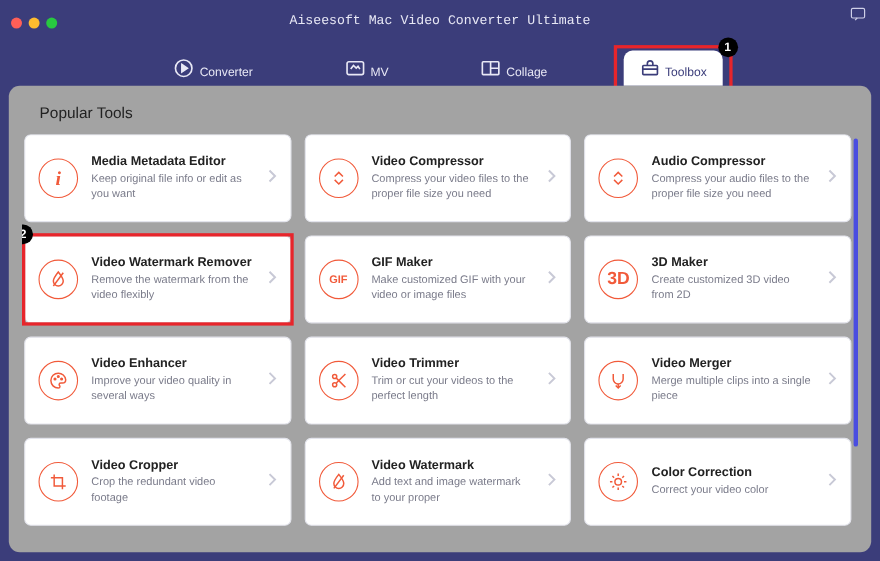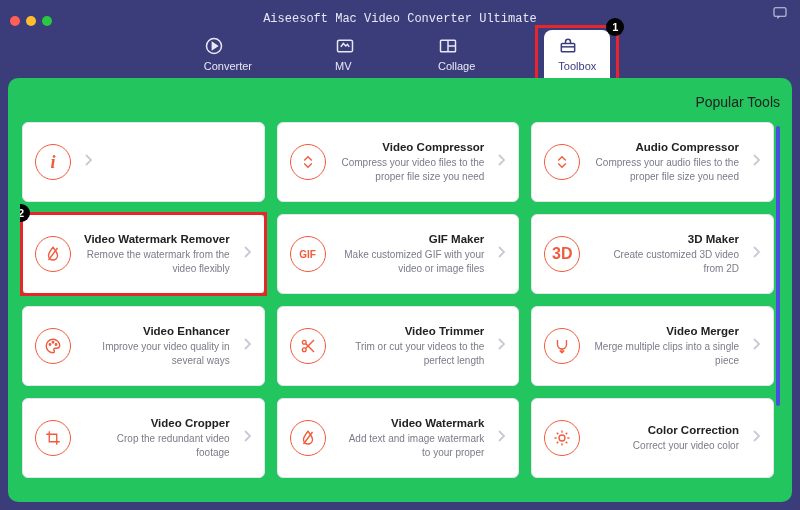--- a/index.html
+++ b/index.html
@@ -46,22 +46,22 @@
   .topnav {
     display: flex;
     justify-content: center;
     gap: 55px;
     height: 52px;
     align-items: flex-end;
     padding-bottom: 0;
   }
   .nav-item {
     display: flex;
-    flex-direction: column;
-    align-items: flex-start;
+    flex-direction: row;
+    align-items: flex-end;
     gap: 4px;
     color: #e8e8f5;
     font-size: 11px;
     cursor: pointer;
     padding: 6px 14px 6px;
     border-radius: 8px 8px 0 0;
     position: relative;
   }
   .nav-item svg { width: 20px; height: 20px; }
   .nav-item.active {
@@ -87,27 +87,26 @@
     background: #000;
     color: #fff;
     font-size: 11px;
     font-weight: 700;
     display: flex;
     align-items: center;
     justify-content: center;
     z-index: 5;
   }
   .main {
-    background: #22c55e;
+    background: #a3a3a3;
     margin: 0 8px 8px 8px;
     border-radius: 10px;
     height: 424px;
     padding: 14px 12px 10px 12px;
     position: relative;
-    text-align: right;
   }
   .section-title {
     font-size: 14px;
     font-weight: 500;
     color: #222;
     margin: 2px 0 12px 16px;
   }
   .grid-wrap {
     position: relative;
     height: 372px;
@@ -230,20 +229,24 @@
 </div>
 
 <div class="main">
   <div class="section-title">Popular Tools</div>
   <div class="grid-wrap">
     <div class="grid" id="grid">
         <div class="card">
           <div class="card-icon">
             <span style="font-family:Georgia,serif;font-style:italic;font-size:18px;">i</span>
           </div>
+          <div class="card-text">
+            <div class="card-title">Media Metadata Editor</div>
+            <div class="card-desc">Keep original file info or edit as you want</div>
+          </div>
           <div class="card-arrow"><svg width="10" height="14" viewBox="0 0 10 14" fill="none" stroke="currentColor" stroke-width="1.8">
               <polyline points="3,2 8,7 3,12"></polyline>
             </svg></div>
         </div>
         <div class="card">
           <div class="card-icon">
             <svg viewBox="0 0 24 24">
               <polyline points="7,10 12,5 17,10"></polyline>
               <polyline points="7,14 12,19 17,14"></polyline>
             </svg>

